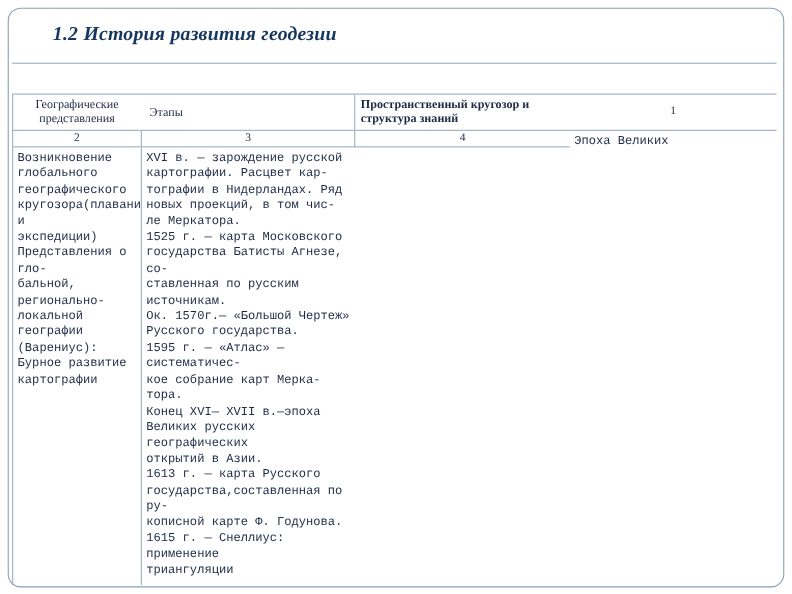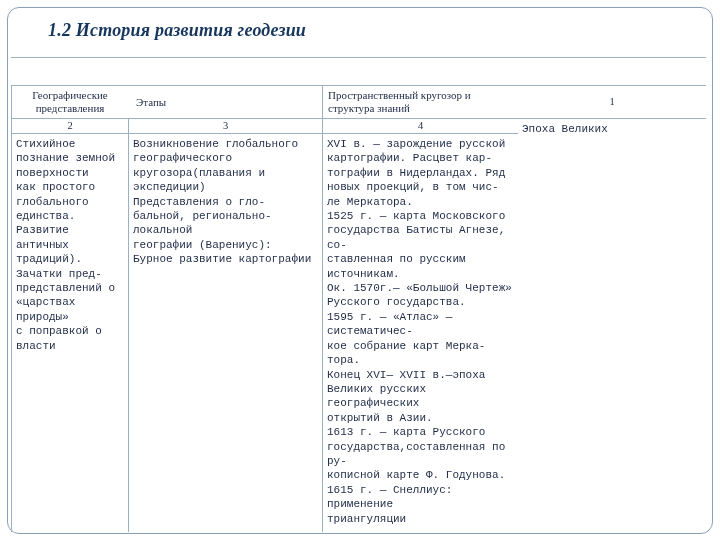--- a/index.html
+++ b/index.html
@@ -46,21 +46,21 @@
   .vline { border-left: 1px solid #9ab0c4; }
   .hline { border-bottom: 1px solid #9ab0c4; }
   .hdr {
     display: flex;
     align-items: center;
     line-height: 13px;
     color: #1e2a45;
   }
   .hdr.left   { justify-content: flex-start; padding-left: 8px; }
   .hdr.center { justify-content: center; text-align: center; }
-  .hdr.lead   { justify-content: flex-start; padding-left: 5px; }
+  .hdr.lead   { justify-content: flex-start; padding-left: 5px; font-weight: bold; }
   .num {
     display: flex;
     align-items: center;
     justify-content: center;
     font-size: 10.5px;
     line-height: 12px;
   }
   .content {
     padding: 3px 4px 0 4px;
     line-height: 14.4px;
@@ -87,29 +87,20 @@
   <div class="cell num hline">1</div>
   <div class="cell num hline vline">2</div>
   <div class="cell num hline vline">3</div>
   <div class="cell num hline vline">4</div>
 
   <div class="cell content preline">Эпоха Великих
 геогра-
 фических открытий
 (XV — середина
 XVII в.)</div>
-  <div class="cell content preline vline">Стихийное познание земной
-поверхности
-как простого глобального
-единства.
-Развитие античных традиций).
-Зачатки пред-
-представлений о «царствах
-природы»
-с поправкой о власти</div>
   <div class="cell content preline vline">Возникновение глобального
 географического
 кругозора(плавания и
 экспедиции)
 Представления о гло-
 бальной, регионально-локальной
 географии (Варениус):
 Бурное развитие картографии</div>
   <div class="cell content preline vline">XVI в. — зарождение русской
 картографии. Расцвет кар-

